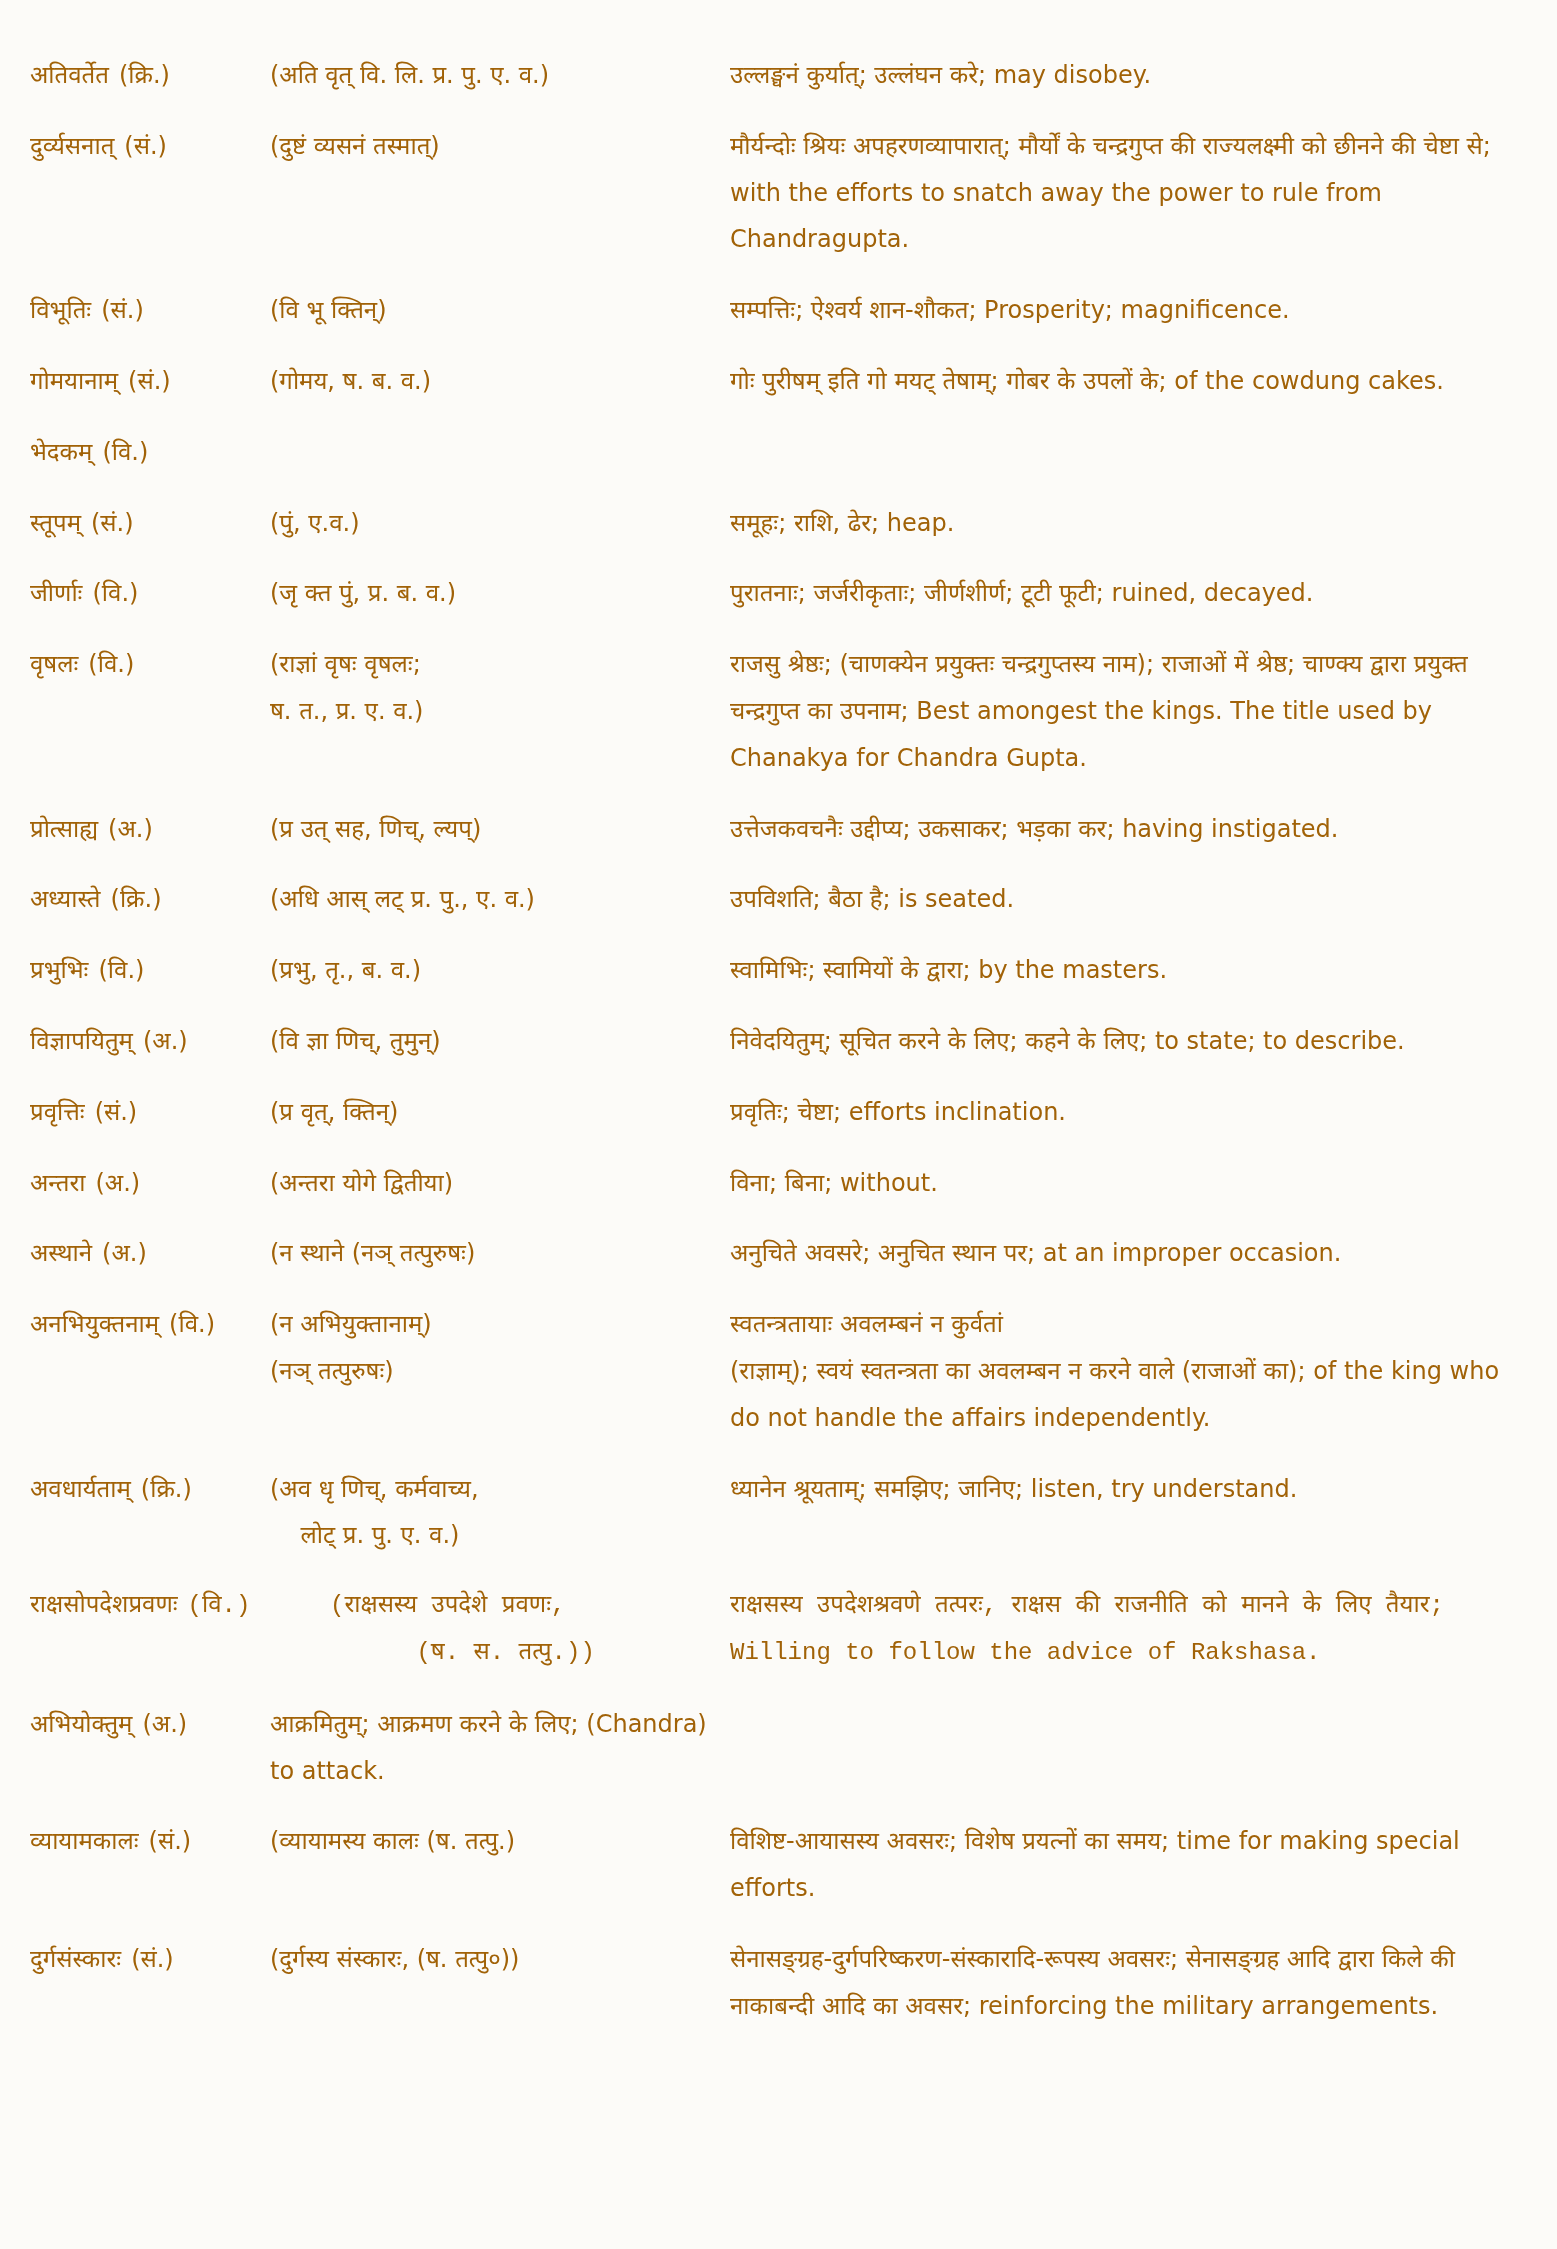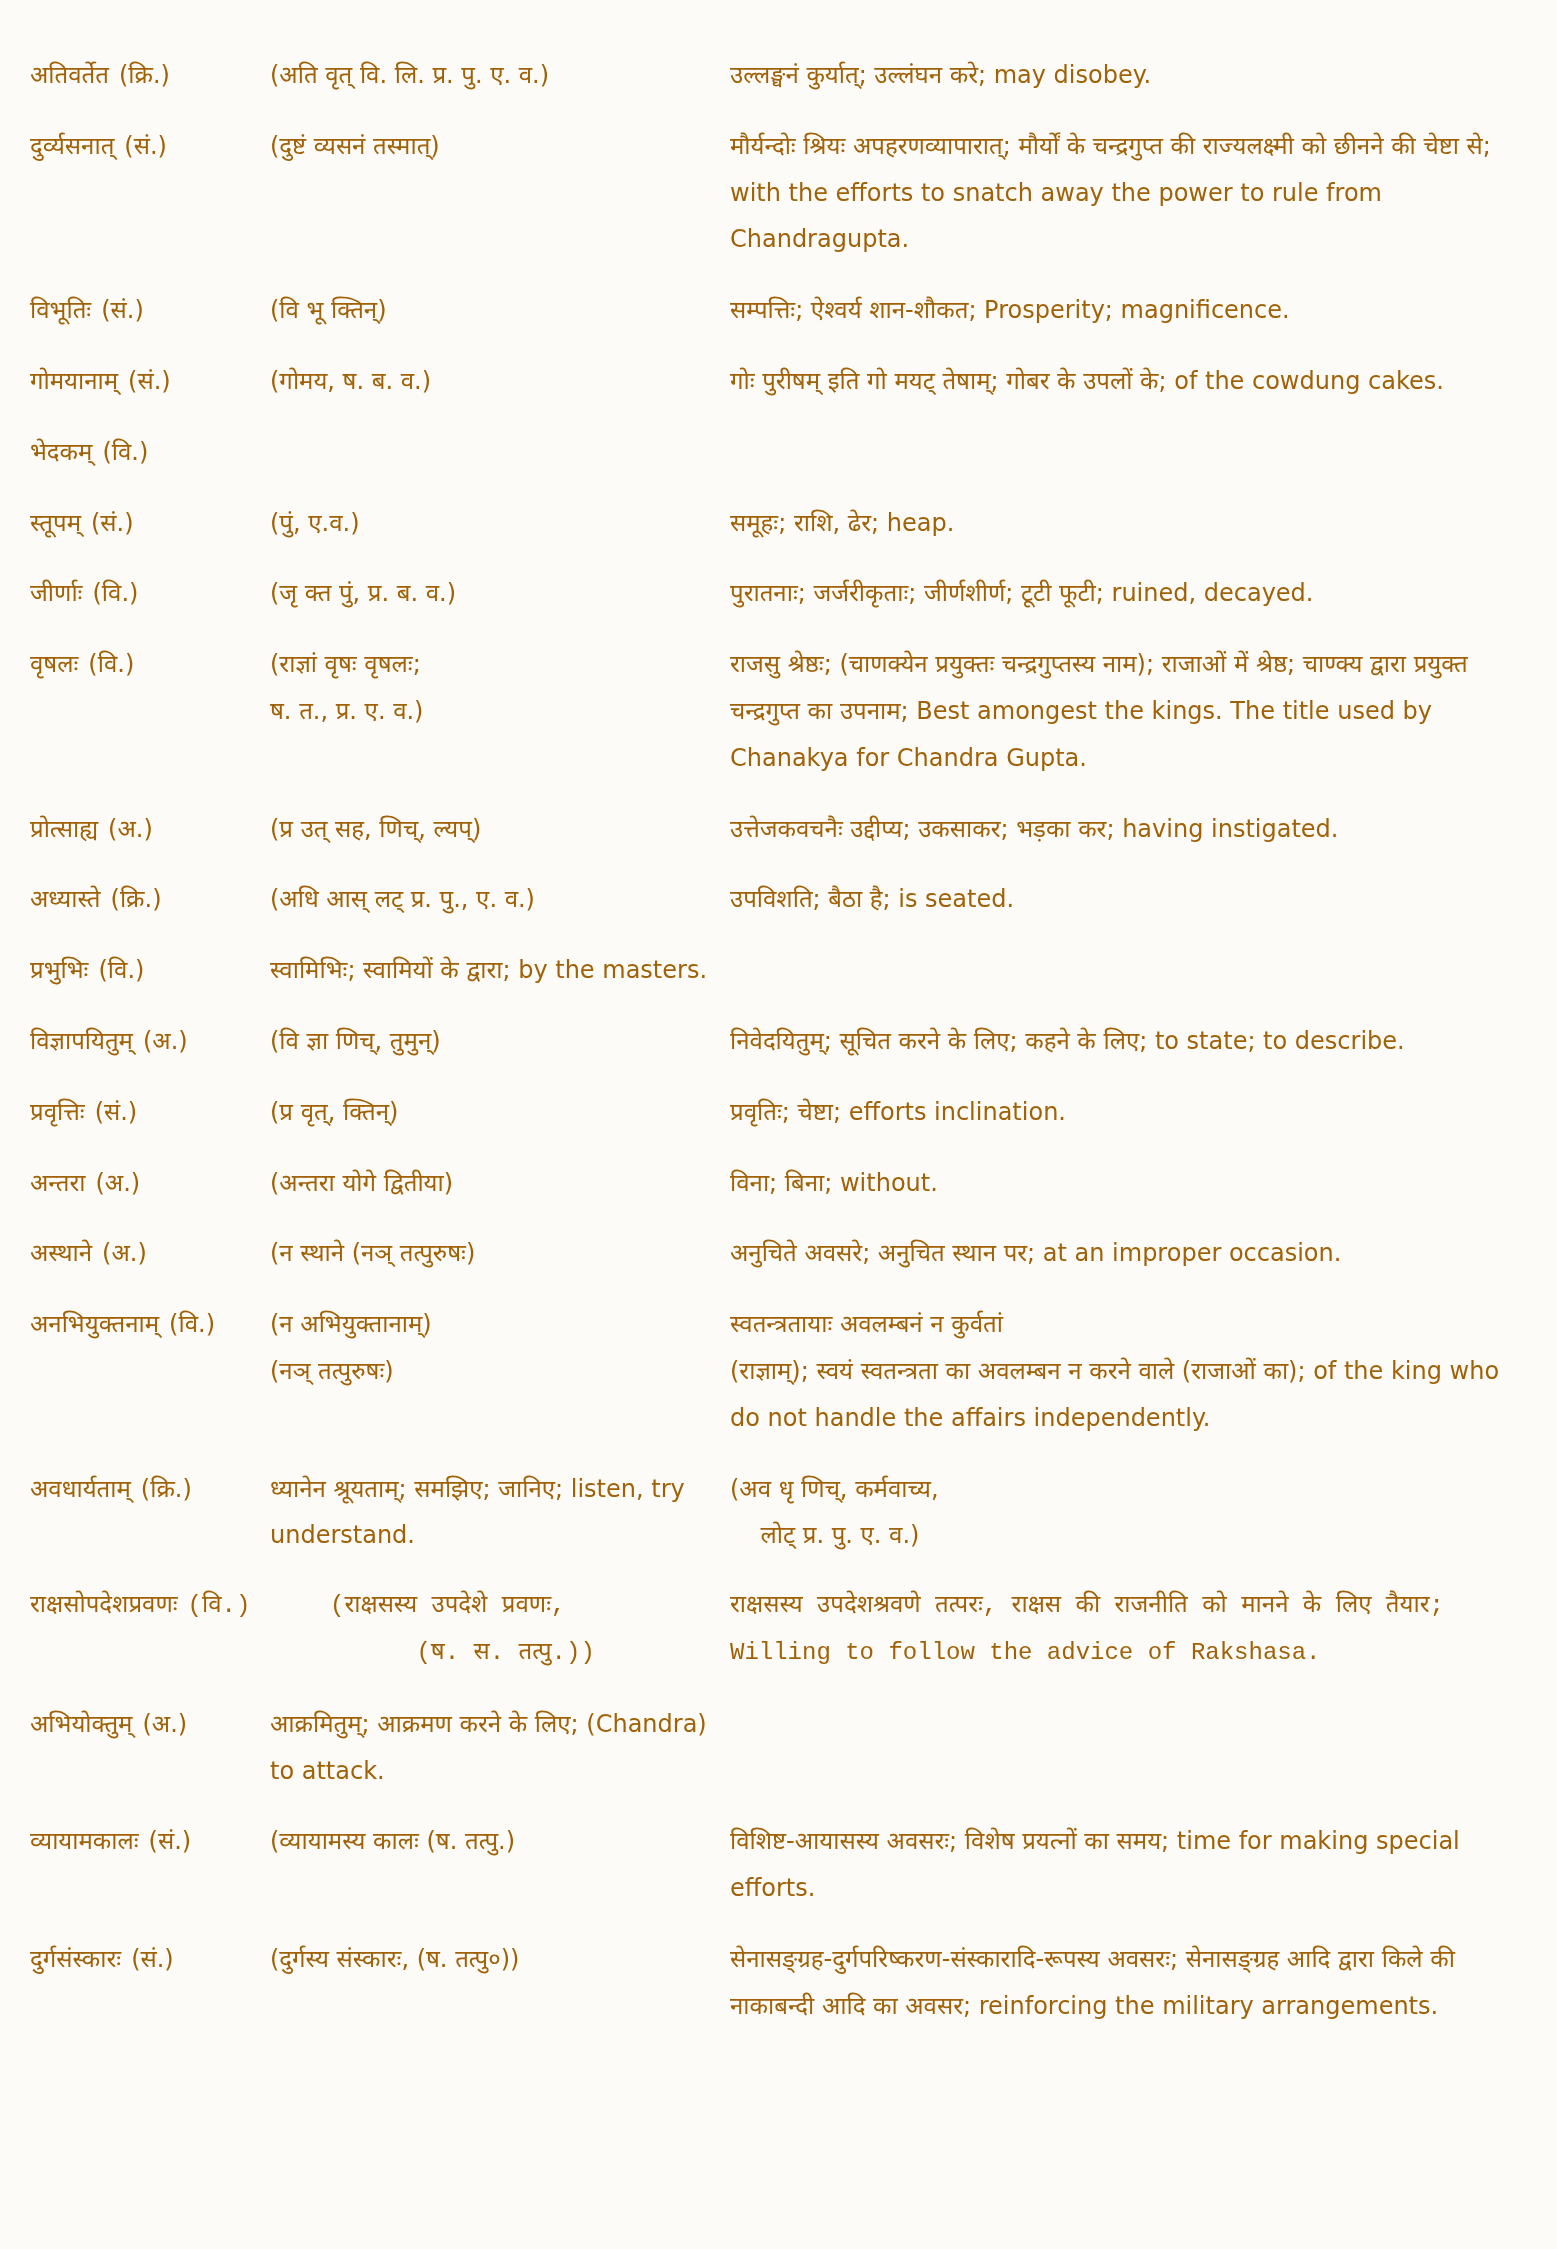--- a/index.html
+++ b/index.html
@@ -100,20 +100,21 @@
     </div>
 
     <div class="row">
       <div class="cell word"><span>अध्यास्ते</span><span class="pos">(क्रि.)</span></div>
       <div class="cell deriv">(अधि आस् लट् प्र. पु., ए. व.)</div>
       <div class="cell meaning">उपविशति; बैठा है; is seated.</div>
     </div>
 
     <div class="row">
       <div class="cell word"><span>प्रभुभिः</span><span class="pos">(वि.)</span></div>
+      <div class="cell deriv">(प्रभु, तृ., ब. व.)</div>
       <div class="cell meaning">स्वामिभिः; स्वामियों के द्वारा; by the masters.</div>
     </div>
 
     <div class="row">
       <div class="cell word"><span>विज्ञापयितुम्</span><span class="pos">(अ.)</span></div>
       <div class="cell deriv">(वि ज्ञा णिच्, तुमुन्)</div>
       <div class="cell meaning">निवेदयितुम्; सूचित करने के लिए; कहने के लिए; to state; to describe.</div>
     </div>
 
     <div class="row">
@@ -138,23 +139,23 @@
     <div class="row">
       <div class="cell word"><span>अनभियुक्तनाम्</span><span class="pos">(वि.)</span></div>
       <div class="cell deriv">(न अभियुक्तानाम्)
 (नञ् तत्पुरुषः)</div>
       <div class="cell meaning">स्वतन्त्रतायाः अवलम्बनं न  कुर्वतां
 (राज्ञाम्); स्वयं स्वतन्त्रता का अवलम्बन न करने वाले (राजाओं का); of the king who do not handle the affairs independently.</div>
     </div>
 
     <div class="row">
       <div class="cell word"><span>अवधार्यताम्</span><span class="pos">(क्रि.)</span></div>
-      <div class="cell meaning">ध्यानेन श्रूयताम्; समझिए; जानिए; listen, try understand.</div>
       <div class="cell deriv">(अव धृ णिच्, कर्मवाच्य,
     लोट् प्र. पु. ए. व.)</div>
+      <div class="cell meaning">ध्यानेन श्रूयताम्; समझिए; जानिए; listen, try understand.</div>
     </div>
 
     <div class="row jam">
       <div class="cell word"><span>राक्षसोपदेशप्रवणः</span><span class="pos">(वि.)</span></div>
       <div class="cell deriv">(राक्षसस्य उपदेशे प्रवणः,
       (ष. स. तत्पु.))</div>
       <div class="cell meaning">राक्षसस्य उपदेशश्रवणे तत्परः, राक्षस की राजनीति को मानने के लिए तैयार; Willing to follow the advice of Rakshasa.</div>
     </div>
 
     <div class="row">

